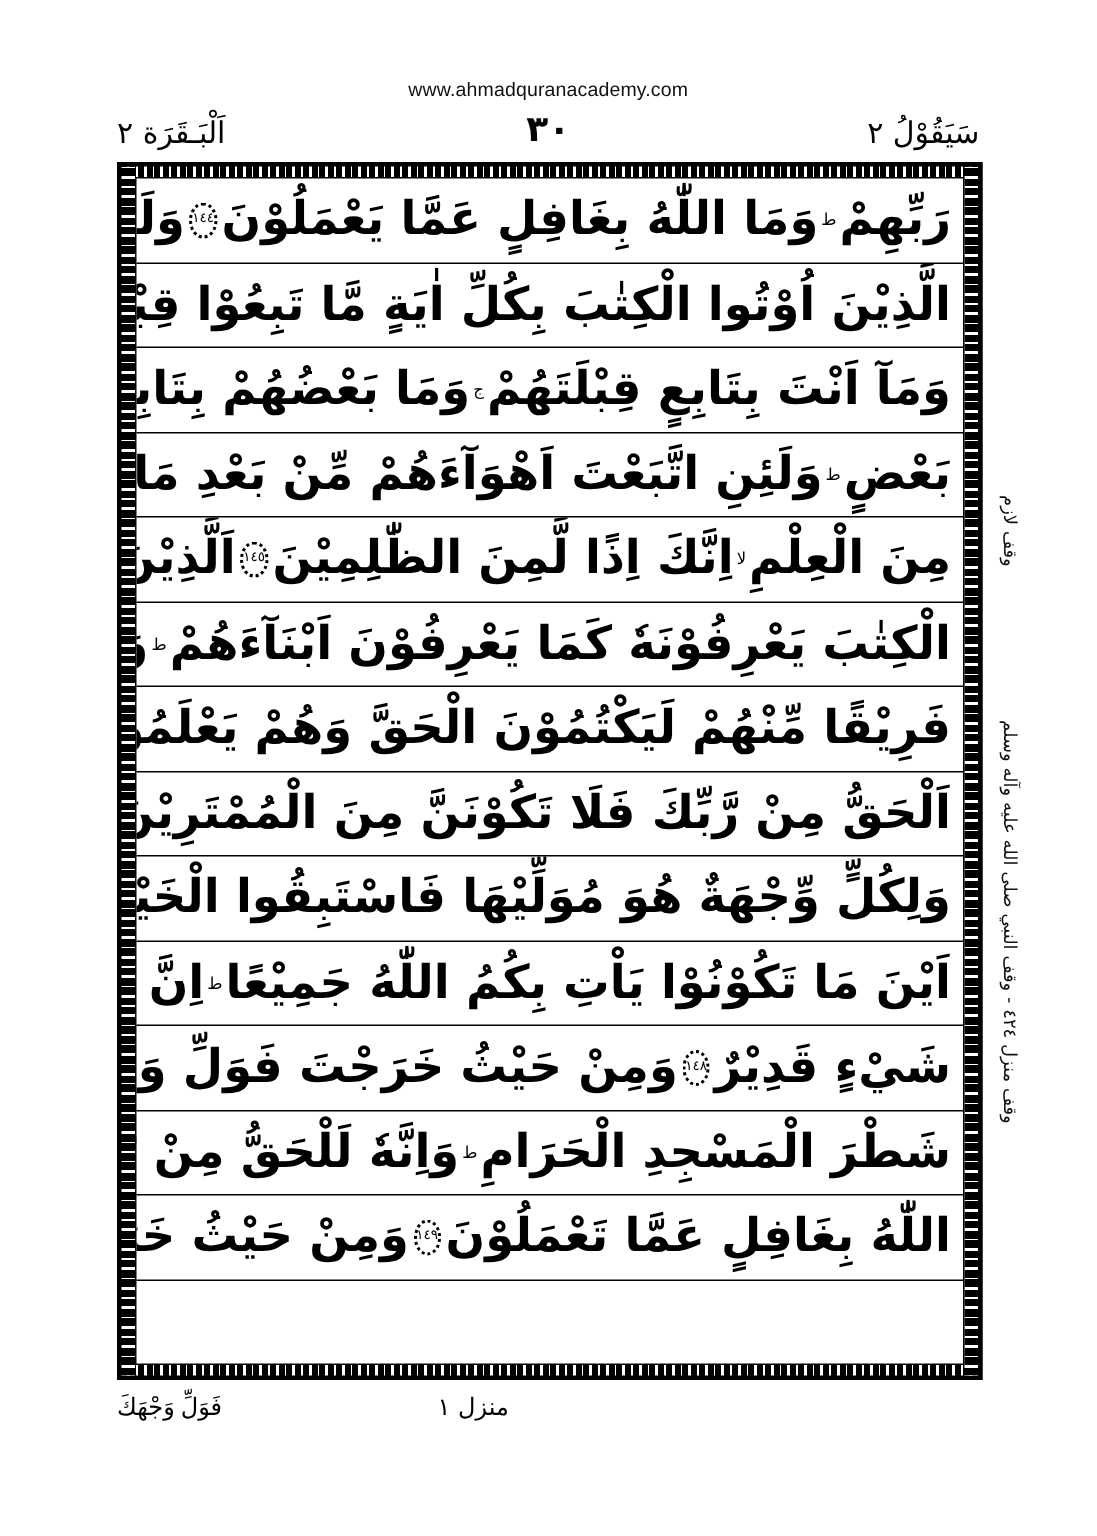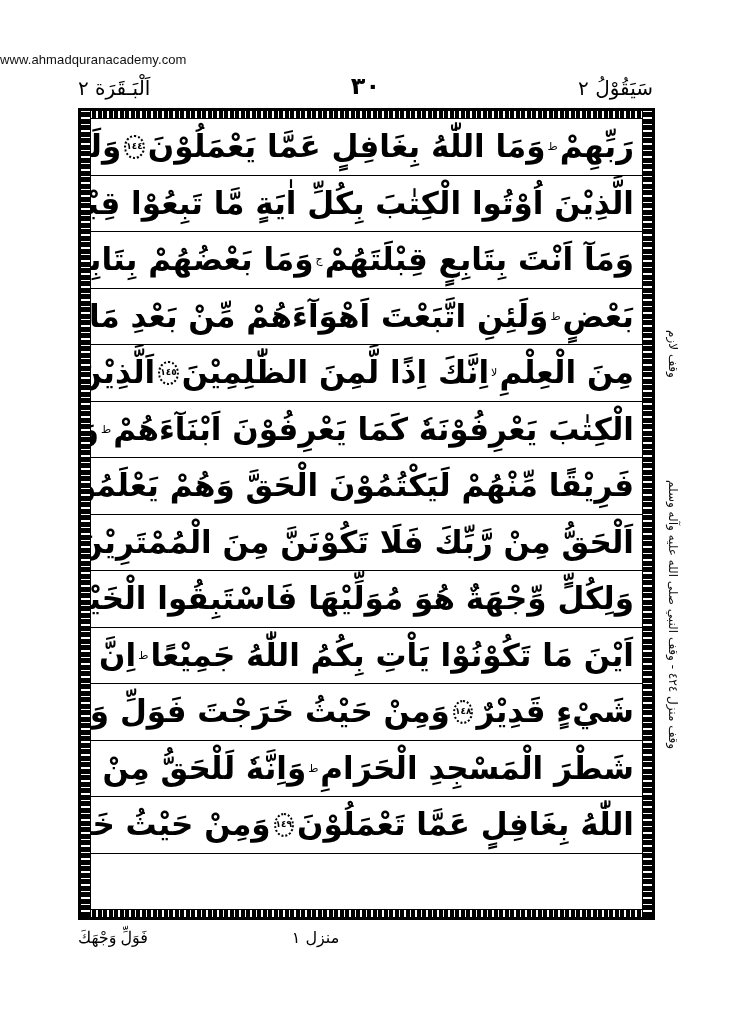--- a/index.html
+++ b/index.html
@@ -1,33 +1,33 @@
 <!DOCTYPE html>
 <html><head>
 <meta charset="utf-8">
 <style>
   html, body { margin:0; padding:0; background:#ffffff; }
   body { width:731px; height:1024px; position:relative; overflow:hidden; font-family:"DejaVu Sans", sans-serif; color:#000; }
-  .url { position:absolute; top:52px; left:0; width:731px; text-align:left; font-family:"Liberation Sans", sans-serif; font-size:13px; color:#111; letter-spacing:0.1px; }
+  .url { position:absolute; top:52px; left:0; width:731px; text-align:center; font-family:"Liberation Sans", sans-serif; font-size:13px; color:#111; letter-spacing:0.1px; }
   .hdr { position:absolute; top:76px; font-family:"DejaVu Sans", sans-serif; font-size:20px; direction:rtl; white-space:nowrap; }
   .hdr-right { right:78px;text-align:center; }
   .hdr-left { left:78px; }
   .hdr-center { left:0; width:731px; text-align:center; font-size:24px; font-weight:bold; top:72px; direction:rtl; }
   .frame { position:absolute; left:78px; top:108px; width:577px; height:812px; box-sizing:border-box; border:3px solid #000; background:#000; }
   .frame-orn-top, .frame-orn-bot { position:absolute; left:0; right:0; height:7px; background:repeating-linear-gradient(90deg,#000 0 4px,#fff 4px 6px,#000 6px 10px,#fff 10px 11px); }
   .frame-orn-top { top:0; }
   .frame-orn-bot { bottom:0; }
   .frame-orn-l, .frame-orn-r { position:absolute; top:0; bottom:0; width:9px; background:repeating-linear-gradient(0deg,#000 0 5px,#fff 5px 7px,#000 7px 12px,#fff 12px 13px); }
   .frame-orn-l { left:0; }
   .frame-orn-r { right:0; }
   .inner { position:absolute; left:9px; right:9px; top:7px; bottom:7px; background:#fff; border:1.5px solid #000; box-sizing:border-box; display:flex; flex-direction:column; }
   .line { flex:1 1 0; border-bottom:1px solid #000; display:flex; flex-direction:row-reverse; align-items:center; justify-content:space-between; padding:0 8px; direction:rtl; font-family:"DejaVu Sans", sans-serif; font-size:31px; font-weight:bold; line-height:1; white-space:nowrap; overflow:hidden; }
   .line:last-child { border-bottom:none; }
   .seg { display:inline-block; unicode-bidi:isolate; direction:rtl; }
-  .ayah { display:inline-flex; align-items:center; justify-content:center; width:24px; height:24px; border-radius:50%; border:2px dotted #000; font-size:9px; font-weight:bold; margin:4px 3px; vertical-align:middle; box-sizing:border-box; }
+  .ayah { display:inline-flex; align-items:center; justify-content:center; width:24px; height:24px; border-radius:50%; border:2px dotted #000; font-size:9px; font-weight:normal; margin:4px 3px; vertical-align:middle; box-sizing:border-box; }
   .pause { font-size:11px; font-weight:normal; vertical-align:super; margin:0 2px; }
   .margin-note { position:absolute; font-family:"DejaVu Sans", sans-serif; font-size:12px; writing-mode:vertical-rl; direction:rtl; color:#111; white-space:nowrap; }
   .note-1 { left:666px; top:330px; }
   .note-2 { left:666px; top:480px; }
   .ftr-left { position:absolute; left:78px; top:928px; font-size:16px; direction:rtl; font-family:Liberation Serif, serif; }
   .ftr-center { position:absolute; left:0; width:631px; top:928px; text-align:center; font-size:16px; direction:rtl; font-family:"DejaVu Sans", sans-serif; }
 </style>
 </head>
 <body>
 

